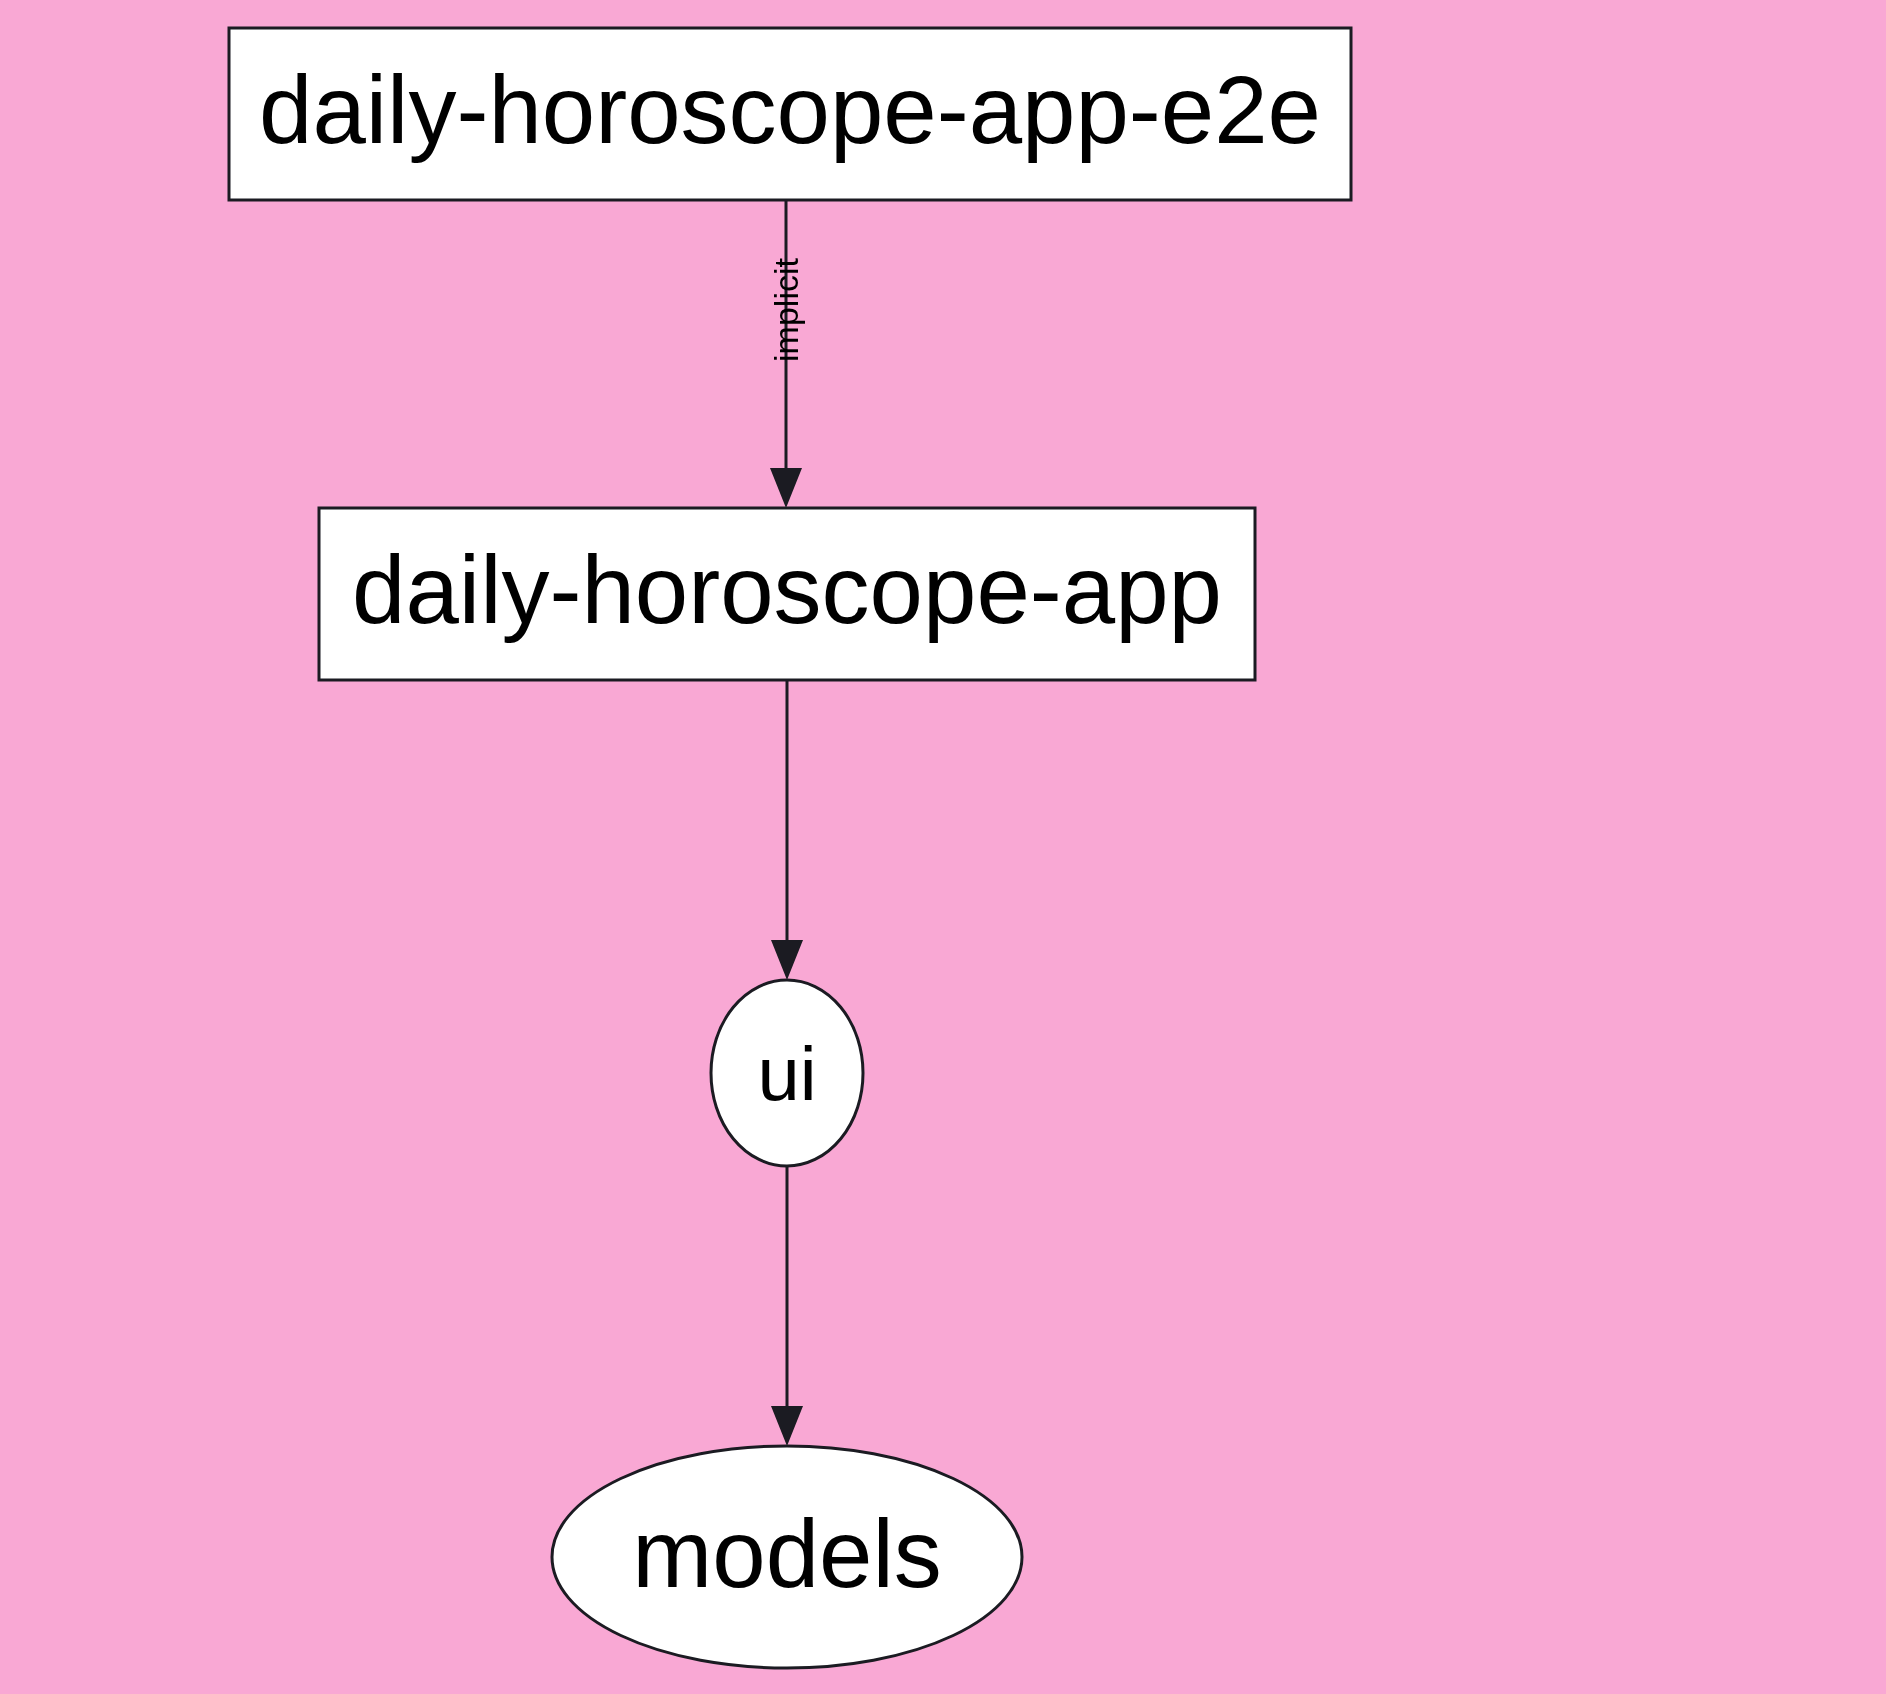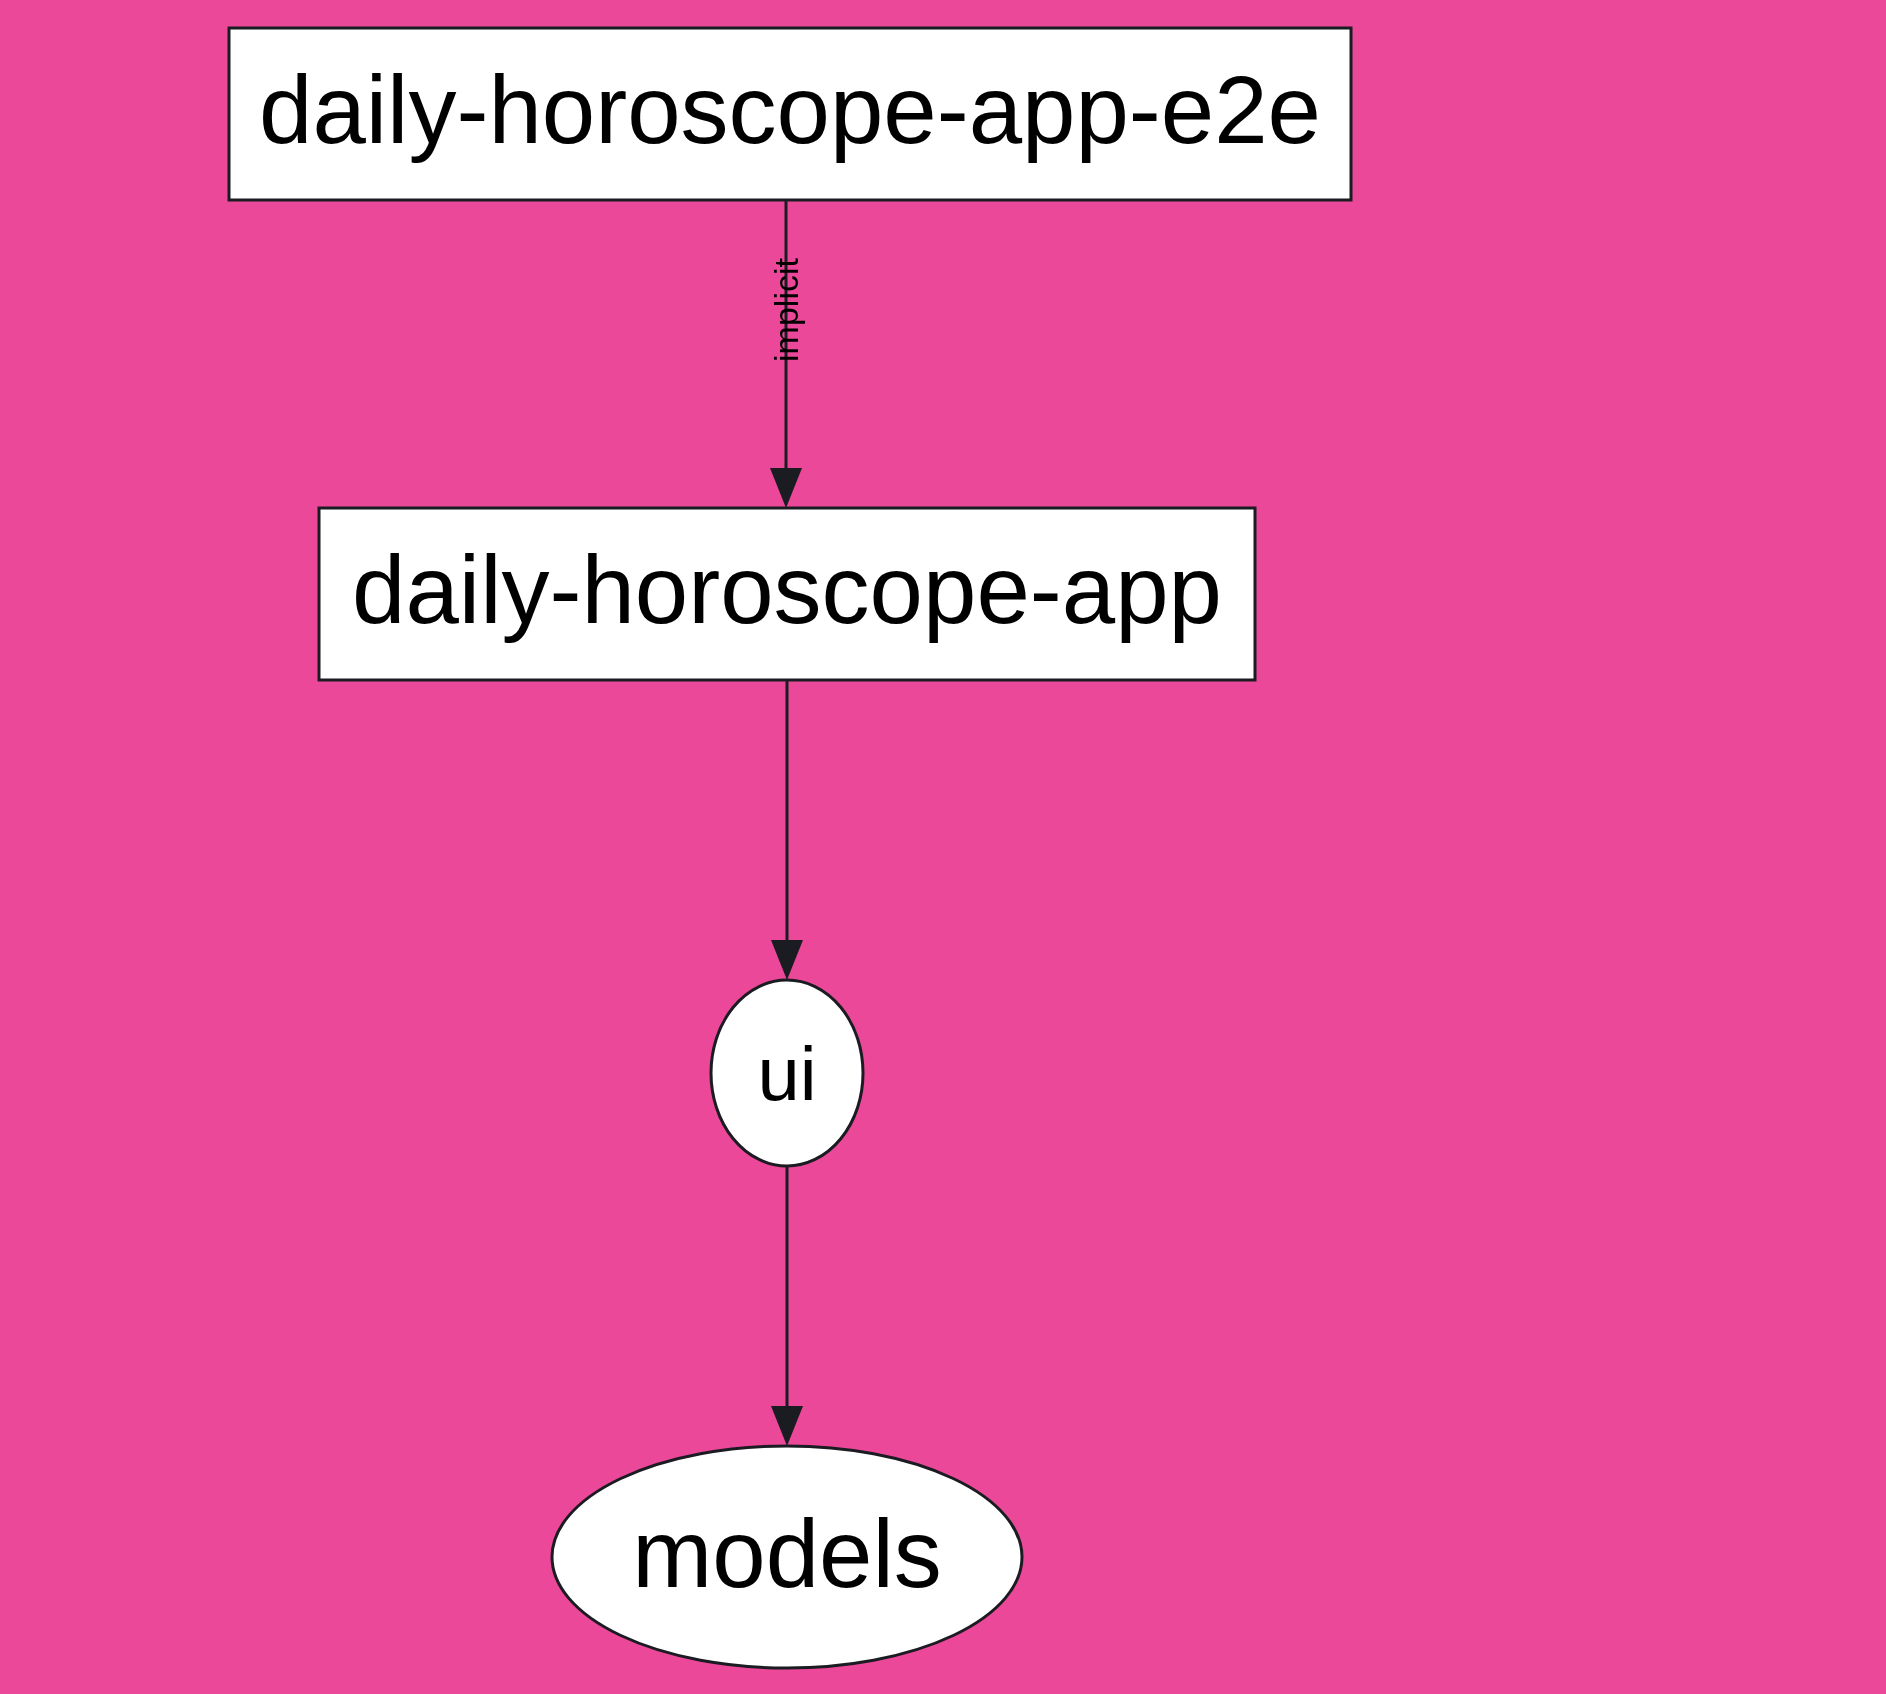--- a/index.html
+++ b/index.html
@@ -7,21 +7,21 @@
     padding: 0;
     background: #ffffff;
   }
   body {
     font-family: "Liberation Sans", sans-serif;
   }
   #canvas {
     position: relative;
     width: 1886px;
     height: 1694px;
-    background: #ec4899;
+    background: #f9a8d4;
     overflow: hidden;
   }
   svg.graph {
     position: absolute;
     top: 0;
     left: 0;
     width: 1886px;
     height: 1694px;
   }
   .node-rect {

